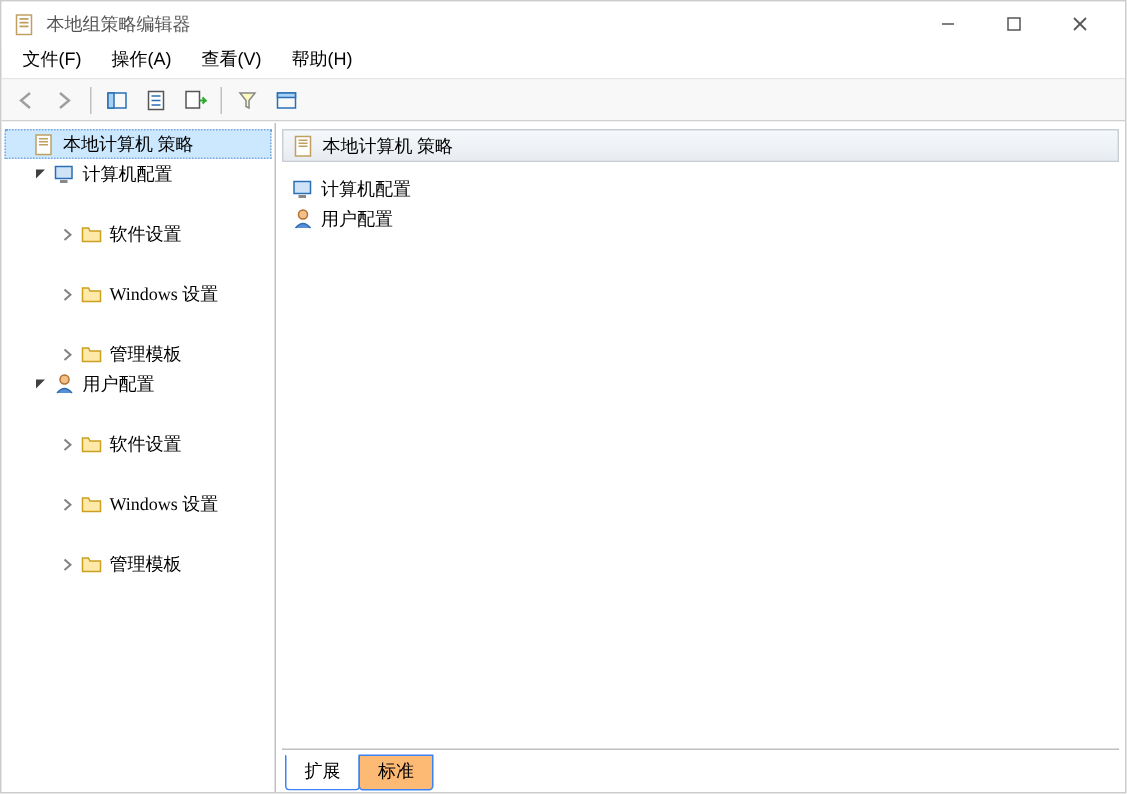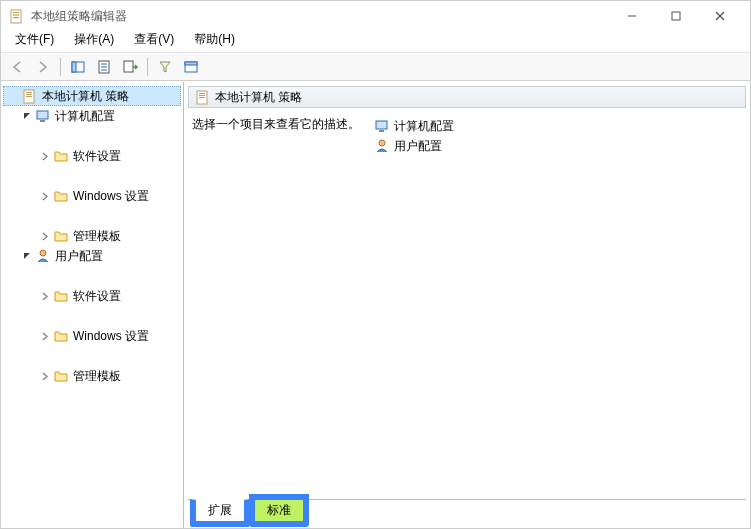--- a/index.html
+++ b/index.html
@@ -8,39 +8,39 @@
   .titlebar .icon { width: 16px; height: 16px; margin-right: 6px; display: inline-flex; align-items: center; justify-content: center; }
   .titlebar .title { color: #555; font-size: 12px; flex: 1; }
   .win-controls { display: flex; }
   .win-btn { width: 44px; height: 30px; display: flex; align-items: center; justify-content: center; color: #555; }
   .menubar { height: 22px; display: flex; align-items: flex-end; padding: 2px 6px; border-bottom: 1px solid #e5e5e5; }
   .menu-item { padding: 2px 8px; margin-right: 4px; color: #000; }
   .toolbar { height: 28px; display: flex; align-items: center; padding: 2px 4px; border-bottom: 1px solid #d0d0d0; background: #f8f8f8; gap: 2px; }
   .tool-btn { width: 24px; height: 22px; display: flex; align-items: center; justify-content: center; border: 1px solid transparent; }
   .tool-btn.disabled { opacity: 0.45; }
   .tool-sep { width: 1px; height: 18px; background: #c0c0c0; margin: 0 3px; }
-  .workspace { flex: 1; display: flex; overflow: hidden; border-top: 1px solid #fff; }
+  .workspace { flex: 1; display: flex; overflow: hidden; border-top: 1px solid #fff; font-family: Liberation Serif, serif; }
   .tree-pane { width: 183px; border-right: 1px solid #c0c0c0; overflow: auto; padding: 4px 2px; }
   .tree-node { display: flex; align-items: center; height: 20px; padding: 0 2px; white-space: nowrap; }
   .tree-node.selected { background: #cce8ff; border: 1px dotted #7aa7d8; }
   .tree-toggle { width: 12px; height: 12px; display: inline-flex; align-items: center; justify-content: center; margin-right: 2px; color: #666; font-size: 10px; }
   .tree-icon { width: 16px; height: 16px; margin-right: 4px; display: inline-flex; align-items: center; justify-content: center; }
   .tree-node.d1 { padding-left: 4px; }
   .tree-node.d2 { padding-left: 18px; }
   .tree-node.d3 { padding-left: 36px; margin-top: 20px; }
   .content-pane { flex: 1; display: flex; flex-direction: column; }
   .content-header { height: 22px; background: linear-gradient(#f5f8fb,#e8ecf0); border: 1px solid #c8ced6; margin: 4px 4px 0 4px; display: flex; align-items: center; padding: 0 6px; }
   .content-body { flex: 1; display: flex; padding: 8px; overflow: hidden; }
   .desc-col { width: 180px; padding-right: 8px; }
   .list-col { flex: 1; }
   .list-header { font-weight: normal; color: #000; margin-bottom: 6px; }
   .list-item { display: flex; align-items: center; height: 20px; padding: 0 2px; }
   .list-item .icon { width: 16px; height: 16px; margin-right: 4px; display: inline-flex; align-items: center; justify-content: center; }
-  .tab-strip { height: 24px; display: flex; align-items: flex-end; padding-left: 6px; background: #fff; }
-  .tab { border: 6px solid #3b82f6; border-top-left-radius: 0; border-top-right-radius: 0; border-bottom-left-radius: 3px; border-bottom-right-radius: 3px; padding: 2px 12px; margin-right: -1px; background: #bef264; font-size: 12px; position: relative; top: -1px; }
+  .tab-strip { height: 24px; display: flex; padding-left: 6px; background: #fff; }
+  .tab { border: 1px solid #3b82f6; border-top-left-radius: 0; border-top-right-radius: 0; border-bottom-left-radius: 3px; border-bottom-right-radius: 3px; padding: 2px 12px; margin-right: -1px; background: #fdba74; font-size: 12px; position: relative; top: -1px; }
   .tab.active { background: #fff; border-top: 1px solid #fff; }
   .tab-container { margin: 0 4px 4px 4px; border: 1px solid #c0c0c0; border-top: none; }
   svg { display: block; }
 </style>
 </head>
 <body>
 
 <div class="titlebar">
   <span class="icon">
     <svg width="16" height="16">
@@ -253,23 +253,20 @@
           <svg width="16" height="16">
             <rect x="2" y="2" width="10" height="13" fill="#fff" stroke="#c0a060"></rect>
             <rect x="4" y="4" width="6" height="1" fill="#c0a060"></rect>
             <rect x="4" y="6" width="6" height="1" fill="#c0a060"></rect>
             <rect x="4" y="8" width="6" height="1" fill="#c0a060"></rect>
           </svg>
         </span>
       <span>本地计算机 策略</span>
     </div>
     <div class="content-body">
-      <div class="desc-col">
-        <span>选择一个项目来查看它的描述。</span>
-      </div>
       <div class="list-col">
         <div class="list-item">
           <span class="icon">
               <svg width="16" height="16">
                 <rect x="2" y="3" width="11" height="8" fill="#cfe3f7" stroke="#2a6fb5"></rect>
                 <rect x="5" y="12" width="5" height="2" fill="#888"></rect>
               </svg>
             </span>
           <span>计算机配置</span>
         </div>

